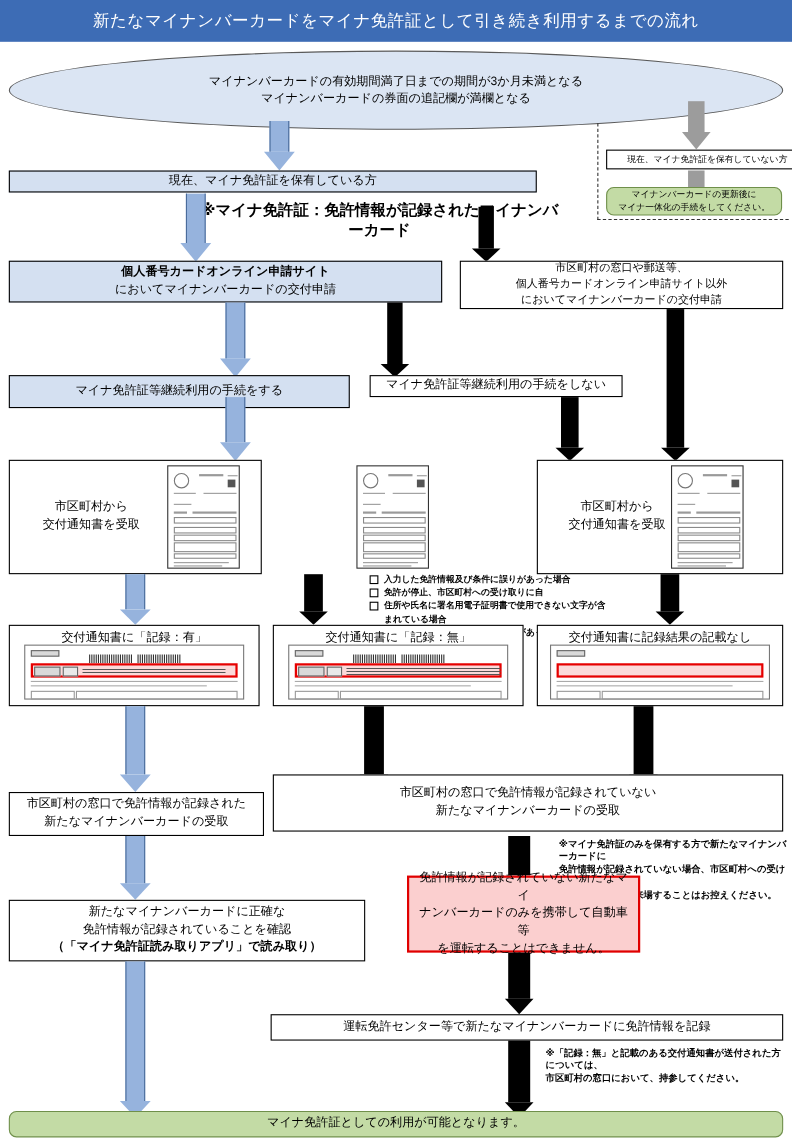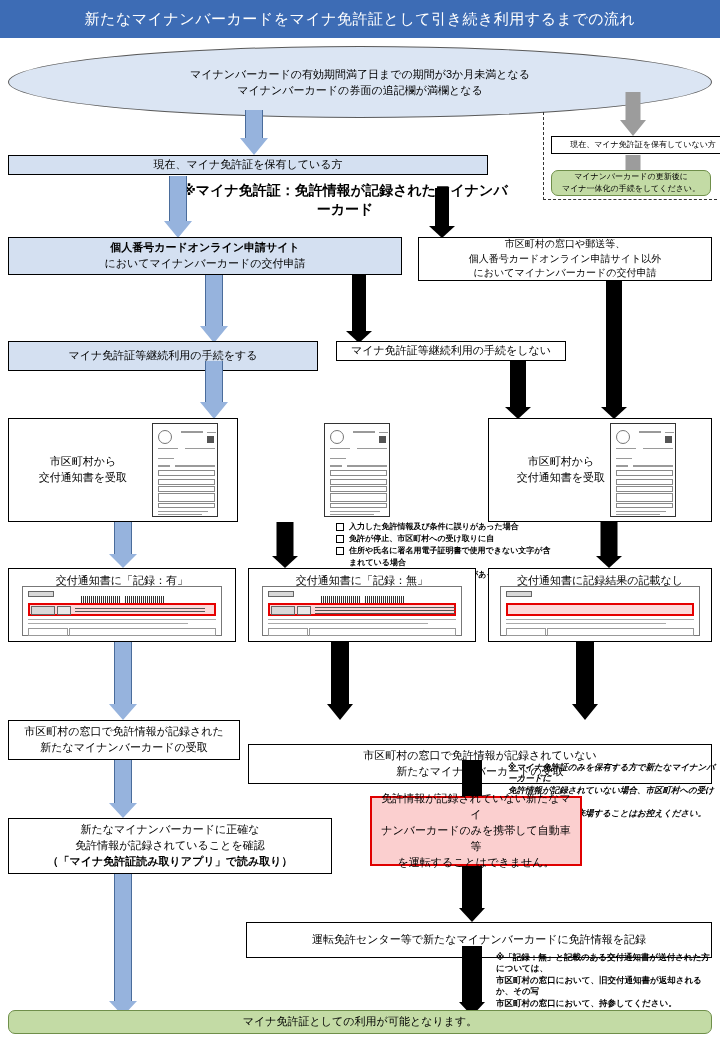--- a/index.html
+++ b/index.html
@@ -428,28 +428,28 @@
     <div class="shaft" style="width:18px; height:62px;"></div>
     <div class="head" style="border-top:16px solid #000;"></div>
   </div>
 
   <div class="node" style="left:8px; top:720px; width:232px; height:40px;">
     <div class="stack">
       <div>市区町村の窓口で免許情報が記録された</div>
       <div>新たなマイナンバーカードの受取</div>
     </div>
   </div>
-  <div class="node" style="left:248px; top:744px; width:464px; height:40px;">
+  <div class="node" style="left:248px; top:704px; width:464px; height:52px;">
     <div class="stack">
       <div>市区町村の窓口で免許情報が記録されていない</div>
       <div>新たなマイナンバーカードの受取</div>
     </div>
   </div>
 
-  <div class="note" style="left:508px; top:762px; width:208px;font-style:italic;">
+  <div class="note" style="left:508px; top:762px; width:208px;">
     <div>※マイナ免許証のみを保有する方で新たなマイナンバーカードに</div>
     <div>免許情報が記録されていない場合、市区町村への受け取りに自</div>
     <div>動車等を運転して来場することはお控えください。</div>
   </div>
 
   <div class="arrow blue" style="left:105px; top:760px; width:36px; height:58px;">
     <div class="shaft" style="width:18px; height:43px;"></div>
     <div class="head" style="border-top:15px solid #96b3dd;"></div>
   </div>
   <div class="arrow black" style="left:457px; top:760px; width:30px; height:36px;">
@@ -475,27 +475,26 @@
   <div class="arrow black" style="left:457px; top:866px; width:30px; height:56px;">
     <div class="shaft" style="width:20px; height:42px;"></div>
     <div class="head" style="border-top:14px solid #000;"></div>
   </div>
 
   <div class="arrow blue" style="left:105px; top:874px; width:36px; height:142px;">
     <div class="shaft" style="width:18px; height:127px;"></div>
     <div class="head" style="border-top:15px solid #96b3dd;"></div>
   </div>
 
-  <div class="node" style="left:246px; top:922px; width:466px; height:36px;">
+  <div class="node" style="left:246px; top:922px; width:466px; height:24px;">
     <span>運転免許センター等で新たなマイナンバーカードに免許情報を記録</span>
   </div>
 
   <div class="note" style="left:496px; top:952px; width:216px;">
     <div>※「記録：無」と記載のある交付通知書が送付された方については、</div>
-    <div>市区町村の窓口において、旧交付通知書が返却されるか、その写</div>
     <div>市区町村の窓口において、持参してください。</div>
   </div>
 
   <div class="arrow black" style="left:457px; top:946px; width:30px; height:70px;">
     <div class="shaft" style="width:20px; height:56px;"></div>
     <div class="head" style="border-top:14px solid #000;"></div>
   </div>
 
   <div class="node green footer-green" style="left:8px; top:1010px; width:704px; height:24px; font-size:11px;">
     <span>マイナ免許証としての利用が可能となります。</span>

